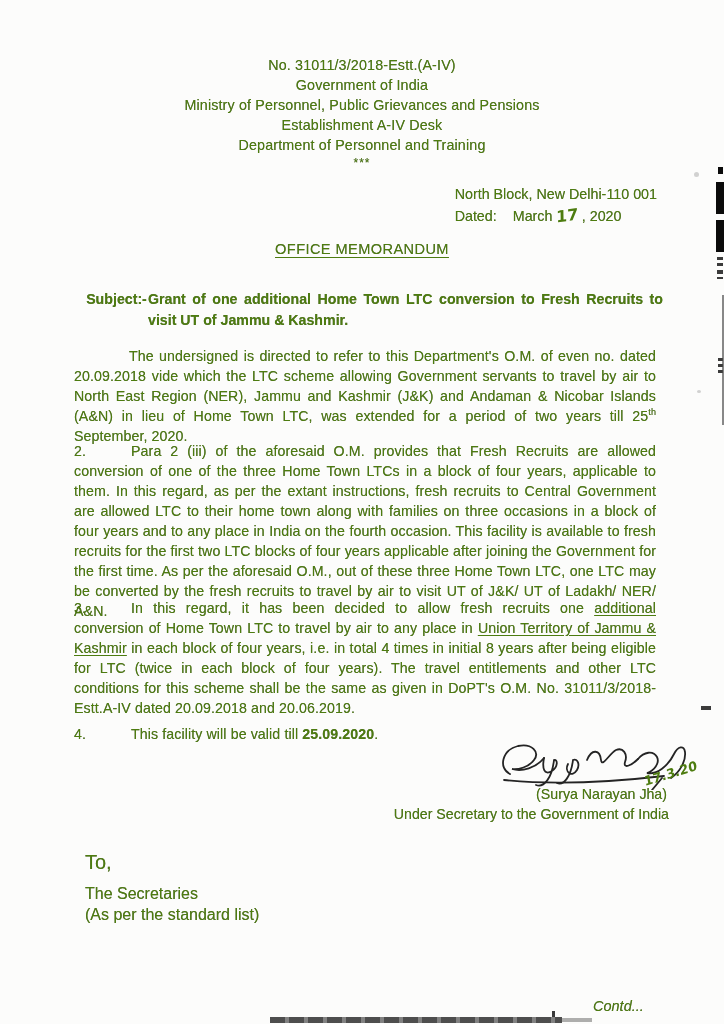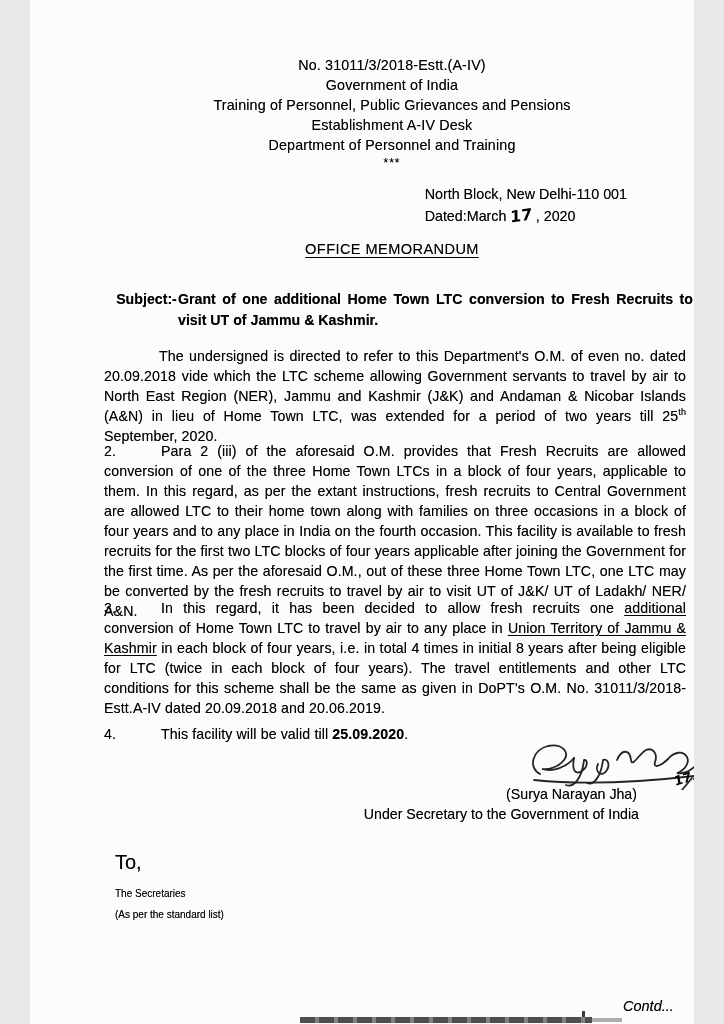--- a/index.html
+++ b/index.html
@@ -1,38 +1,38 @@
 <!DOCTYPE html>
 <html><head>
 <meta charset="utf-8">
 <style>
   html,body{margin:0;padding:0;background:#e8e8e8;}
   .page{
     position:relative;
-    width:664px;height:1024px;
+    width:724px;height:1024px;
     margin:0 auto;
     background:#fcfcfb;
     overflow:hidden;
     font-family:"Liberation Sans","DejaVu Sans",sans-serif;
-    color:#000000;
+    color:#4d7c0f;
     text-shadow:0 0 .4px rgba(25,25,25,.55);
   }
   
   .letterhead{
     position:absolute;top:55px;left:0;width:724px;
     text-align:center;font-size:14.3px;line-height:20px;
     letter-spacing:.15px;
   }
   .letterhead .stars{font-size:12px;line-height:16px;letter-spacing:1px;}
   
   .date-block{
     position:absolute;top:183px;right:67px;
     text-align:left;font-size:14.3px;line-height:22px;
   }
-  .dated-line .month{margin-left:0;}
+  .dated-line .month{margin-left:16px;}
   .hand-day{
     display:inline-block;margin:0 3px 0 4px;
     font-family:"DejaVu Sans",sans-serif;
     font-size:16px;font-weight:bold;
     transform:rotate(-7deg) skewX(-6deg);
     text-shadow:none;
   }
   
   .om-title{
     position:absolute;top:241px;left:0;width:724px;
@@ -68,21 +68,21 @@
     transform:rotate(-17deg) skewX(-8deg);
     text-shadow:none;white-space:nowrap;
   }
   .sig-block{
     position:absolute;top:785px;right:55px;
     text-align:right;font-size:14.2px;line-height:19.5px;
   }
   .sig-block .sig-name{padding-right:2px;}
   
   .to-line{position:absolute;top:851px;left:85px;font-size:20px;}
-  .recipients{position:absolute;top:884px;left:85px;font-size:10px;line-height:20.5px;}
+  .recipients{position:absolute;top:884px;left:85px;font-size:16px;line-height:20.5px;}
   .contd{
     position:absolute;top:998px;left:593px;
     font-style:italic;font-size:14.5px;
   }
   
   .art{position:absolute;background:#0b0b0b;}
   .art.soft{background:#3b3b3b;}
   .speck{position:absolute;border-radius:50%;background:#adadad;opacity:.55;}
   .edge-line{position:absolute;background:#4a4a4a;opacity:.65;}
   .bottom-band{
@@ -94,21 +94,21 @@
   .bottom-tick{position:absolute;top:1011px;left:552px;width:3px;height:6px;background:#3a3a3a;}
 </style>
 </head>
 <body>
 
 <div class="page">
 
   <div class="letterhead">
     <div>No. 31011/3/2018-Estt.(A-IV)</div>
     <div>Government of India</div>
-    <div>Training of Personnel, Public Grievances and Pensions</div>
+    <div>Ministry of Personnel, Public Grievances and Pensions</div>
     <div>Establishment A-IV Desk</div>
     <div>Department of Personnel and Training</div>
     <div class="stars">***</div>
   </div>
 
   <div class="date-block">
     <div>North Block, New Delhi-110 001</div>
     <div class="dated-line">
       <span>Dated:</span><span class="month">March</span><span class="hand-day">17</span><span>, 2020</span>
     </div>

